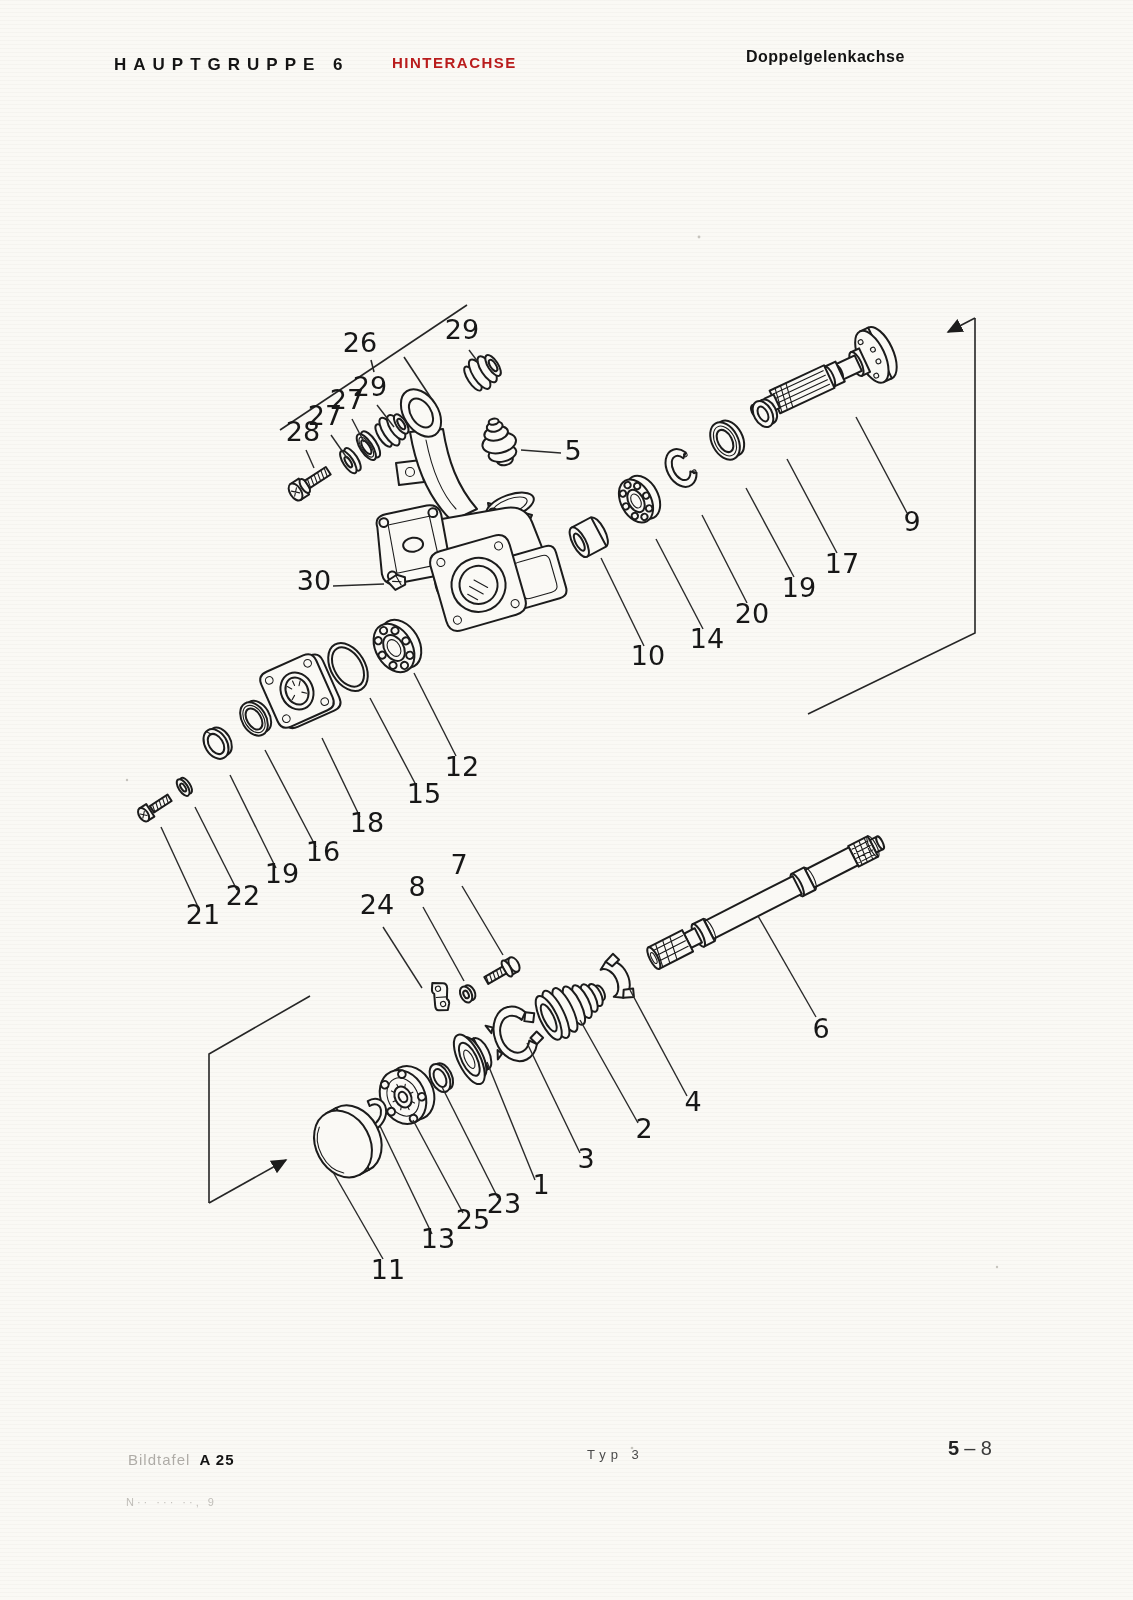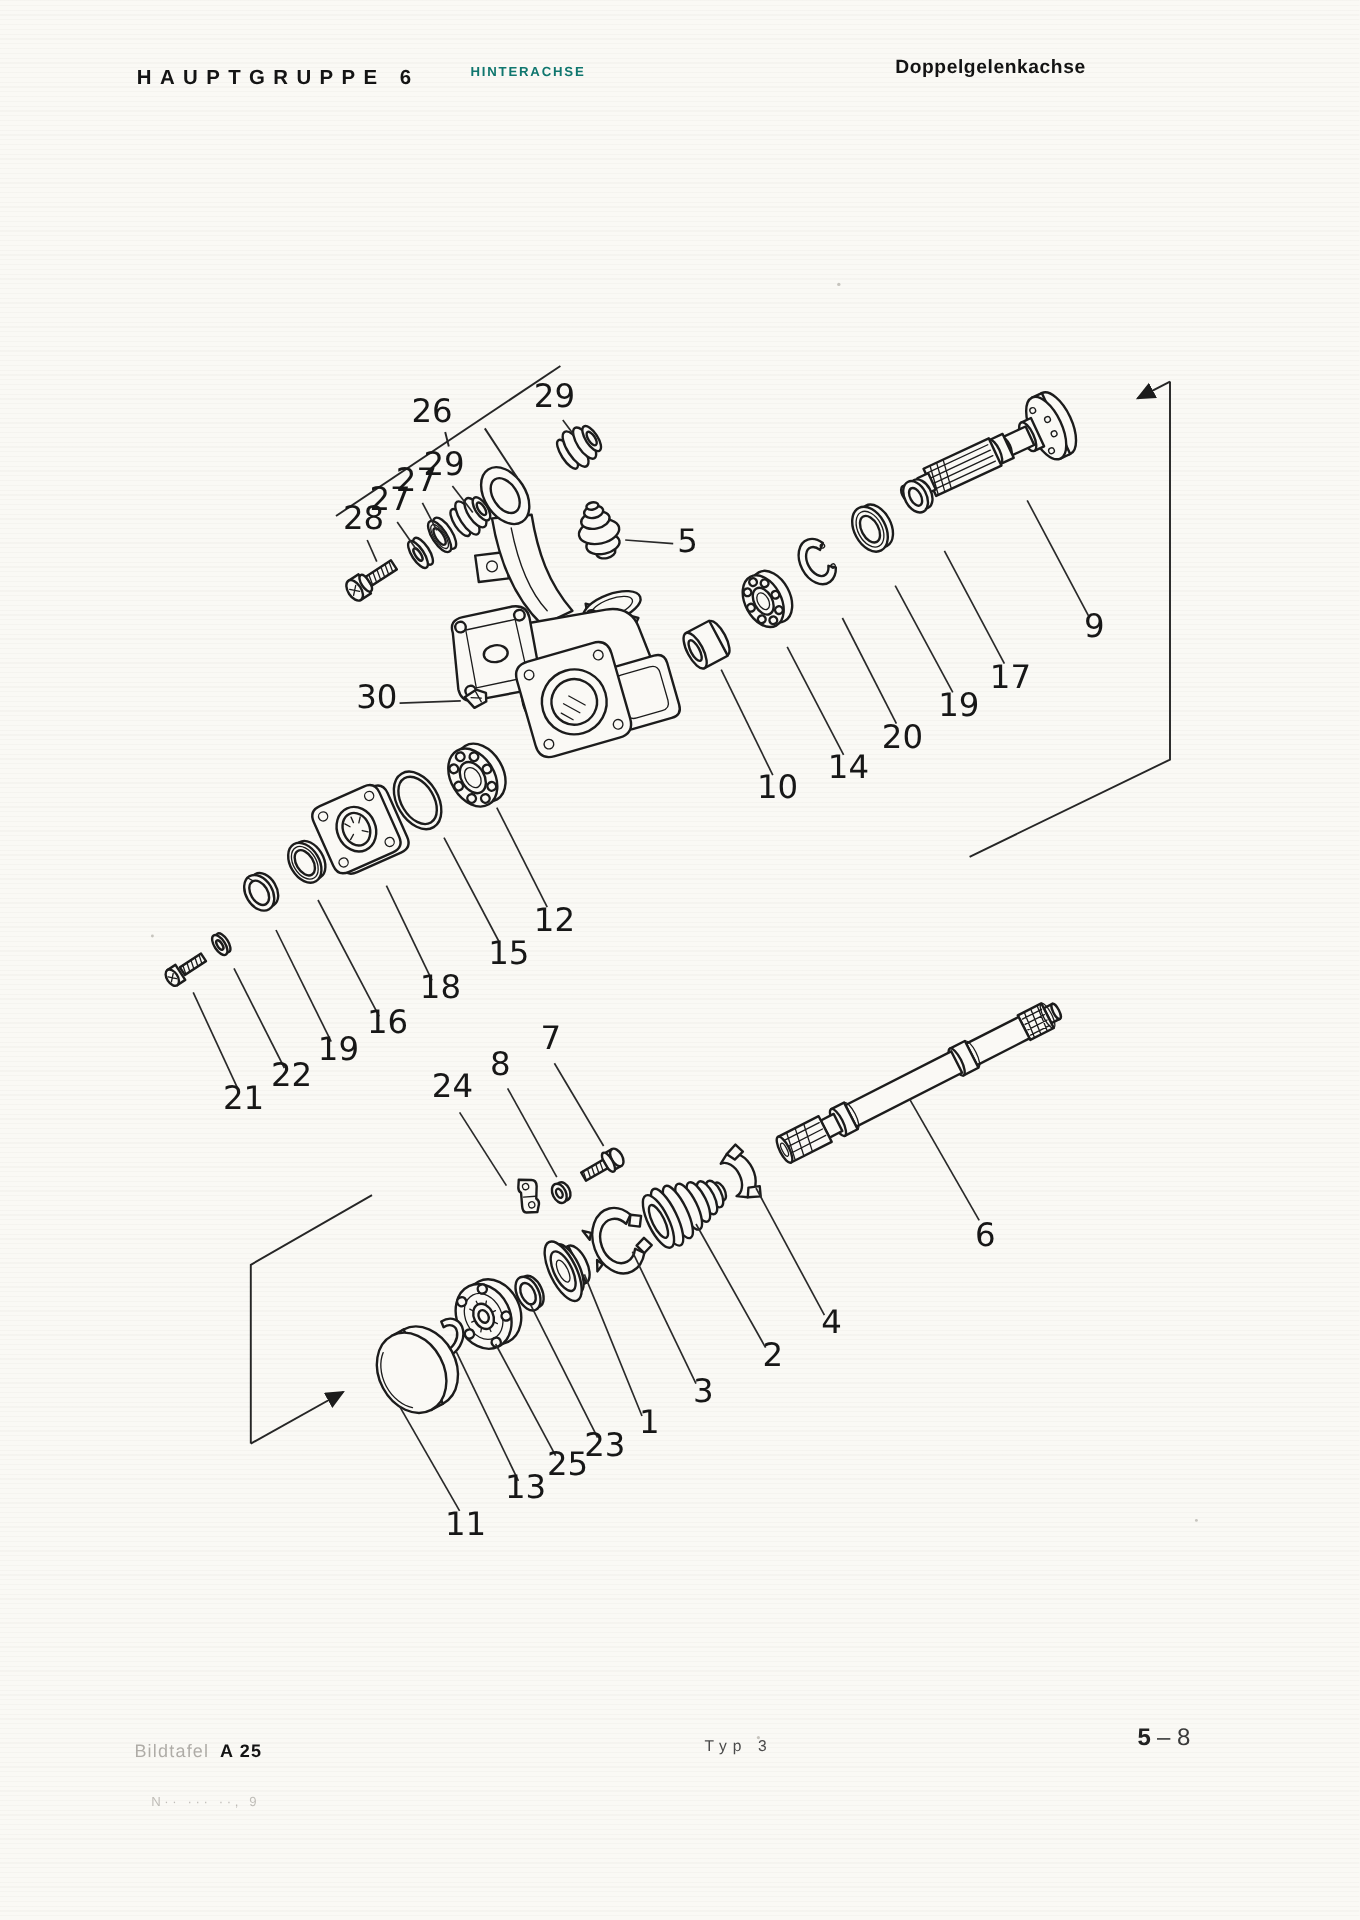--- a/index.html
+++ b/index.html
@@ -8,24 +8,24 @@
     background:#faf9f5;
     font-family:"Liberation Sans", sans-serif;
   }
   body::before{
     content:"";position:absolute;inset:0;pointer-events:none;
     background:repeating-linear-gradient(180deg, rgba(90,85,70,.03) 0 1px, transparent 1px 4px);
   }
   .abs{position:absolute;white-space:nowrap;}
   
   .group-title{left:114px;top:55px;font-size:17px;font-weight:bold;letter-spacing:7px;color:#141414;}
-  .section-title{left:392px;top:54px;font-size:11px;font-weight:bold;letter-spacing:1.5px;color:#0f766e;}
+  .section-title{left:392px;top:54px;font-size:15px;font-weight:bold;letter-spacing:1.5px;color:#b91c1c;}
   .variant-title{left:746px;top:48px;font-size:16px;font-weight:bold;letter-spacing:.5px;color:#131313;}
   
-  .plate{left:112px;top:1451px;font-size:15px;color:#141414;text-align:right;}
+  .plate{left:128px;top:1451px;font-size:15px;color:#141414;text-align:right;}
   .plate .faint{opacity:.45;color:#55504a;font-weight:normal;letter-spacing:1px;}
   .plate .code{font-weight:bold;margin-left:9px;letter-spacing:1px;}
   .edition{left:126px;top:1496px;font-size:11px;letter-spacing:3px;color:#6a655e;opacity:.4;}
   .type{left:587px;top:1447px;font-size:13px;letter-spacing:5px;color:#4a4a4a;}
   .pageno{left:948px;top:1437px;font-size:20px;color:#222;}
   .pageno .n1{font-weight:bold;letter-spacing:1px;}
   .pageno .n2{font-weight:normal;color:#3a3a3a;margin-left:4px;}
   
   #diagram-svg{position:absolute;left:0;top:0;}
   .p{fill:#faf9f5;stroke:var(--ink,#1c1c1c);stroke-width:2;stroke-linejoin:round;stroke-linecap:round;}

